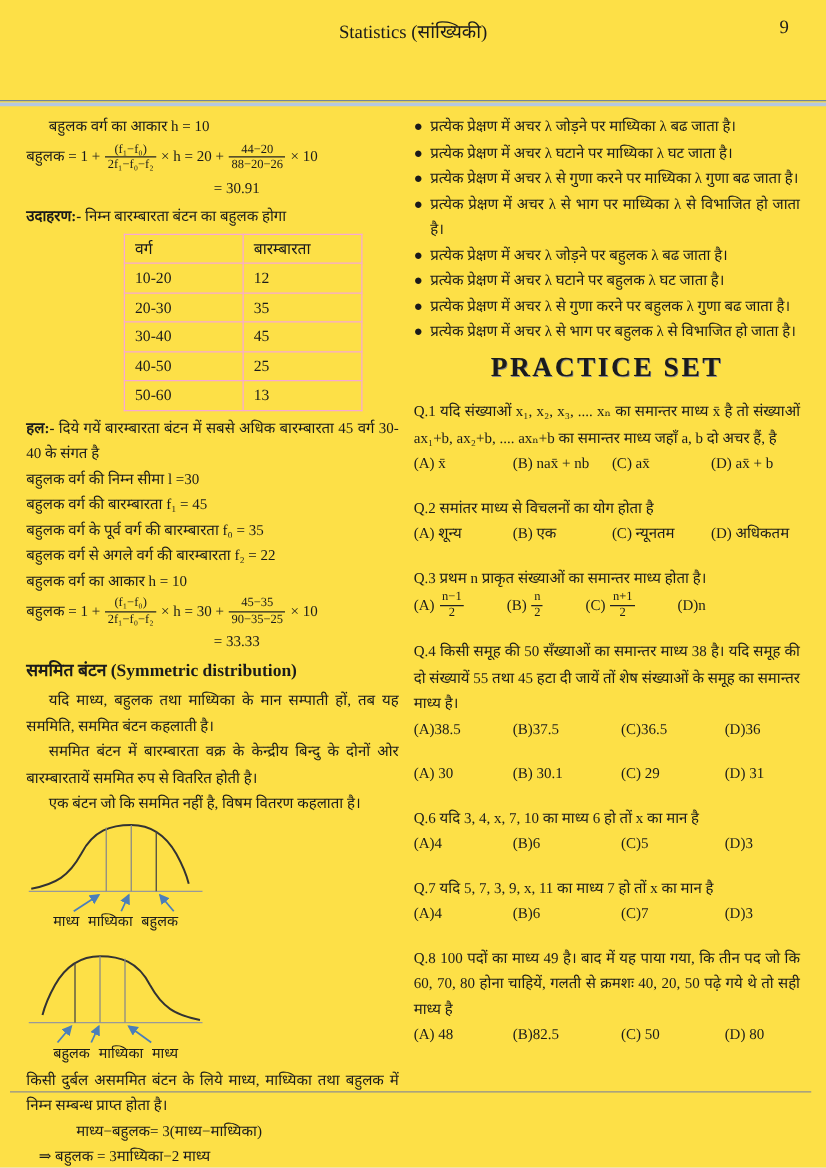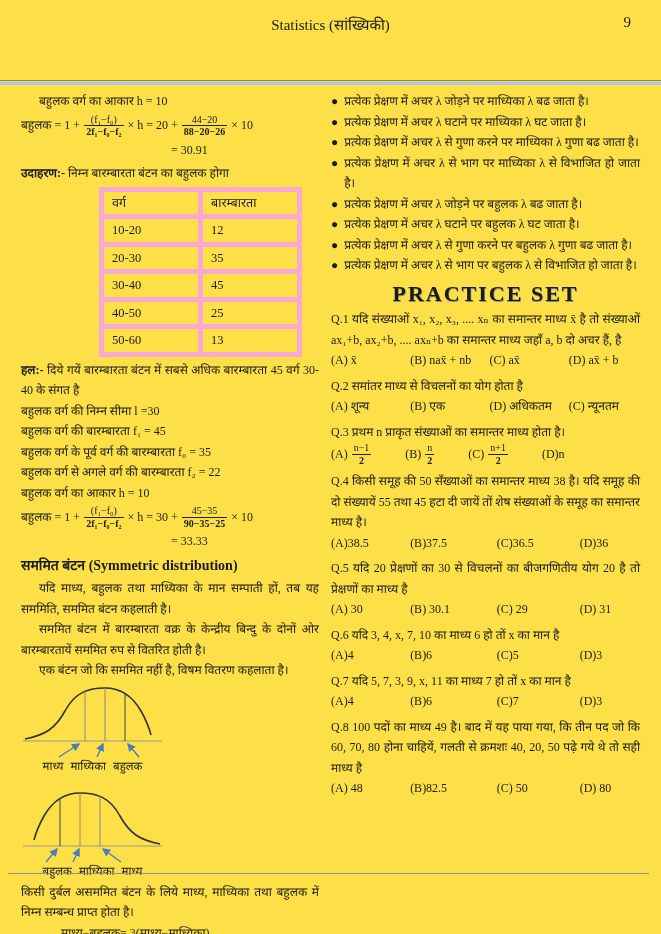--- a/index.html
+++ b/index.html
@@ -19,41 +19,41 @@
   .cols{display:flex;gap:12px;padding:6px 21px 0 21px;box-sizing:border-box;}
   .col-l{width:298px;flex:none;font-size:12px;line-height:20.5px;}
   .col-r{width:309px;flex:none;font-size:12px;line-height:20.5px;}
   p{margin:0;text-align:justify;}
   .indent{text-indent:18px;}
   b{font-weight:bold;}
   
   .fline{display:flex;align-items:center;gap:4px;white-space:nowrap;margin:2px 0;}
   .frac{display:inline-flex;flex-direction:column;text-align:center;font-size:10px;line-height:1.15;vertical-align:middle;}
   .frac .num{border-bottom:1px solid #222;padding:0 2px;text-align:center;}
-  .frac .den{padding:0 2px;font-weight:bold;}
+  .frac .den{padding:0 2px;}
   .fresult{padding-left:150px;margin:1px 0 3px 0;}
   .centerline{padding-left:40px;}
   
   table.freq{border-collapse:collapse;margin:3px 0 3px 78px;font-size:12.5px;}
-  table.freq td,table.freq th{border:5px solid #f9a8d4;padding:1px 8px;text-align:left;font-weight:normal;min-width:78px;}
+  table.freq td,table.freq th{border:1px solid #f9a8d4;padding:1px 8px;text-align:left;font-weight:normal;min-width:78px;}
   
   .sec-h{font-size:14px;font-weight:bold;margin:4px 0 2px 0;}
   
   .bell-wrap{margin:2px 0 0 38px;width:216px;text-align:center;}
   .bell-label{font-size:12px;margin-top:-2px;}
   .skews{display:flex;gap:12px;margin-top:2px;flex-direction:column;}
   .skew{width:143px;text-align:center;}
   .skew-labels{display:flex;justify-content:center;gap:7px;font-size:11.5px;margin-top:-3px;}
   svg{display:block;}
   
   .bullet{display:flex;gap:6px;}
   .bullet .dot{flex:none;}
   .practice{font-size:22px;font-weight:bold;text-align:center;letter-spacing:2px;
     margin:8px 0 4px 0;text-shadow:0.6px 0.6px 0 #888;}
-  .q{margin-top:5px;}
+  .q{margin-top:15px;}
   .opts2{display:grid;grid-template-columns:1fr 1fr 1fr 1fr;column-gap:8px;}
   .opts4{display:grid;grid-template-columns:1.05fr 1.15fr 1.1fr 0.8fr;}
   .opt{white-space:nowrap;}
   .q3row{display:flex;align-items:center;gap:4px;}
   .q3row .gap{width:26px;}
   
   .ftr-rule{position:absolute;left:8px;right:12px;top:873px;border-top:1px solid #8f8f8f;}
 </style>
 </head>
 <body>
@@ -244,22 +244,22 @@
           <span class="opt">(C) ax̄</span>
           <span class="opt">(D) ax̄ + b</span>
         </div>
       </div>
 
       <div class="q">
         <p><span>Q.2</span> <span>समांतर माध्य से विचलनों का योग होता है</span></p>
         <div class="opts2">
           <span class="opt">(A) शून्य</span>
           <span class="opt">(B) एक</span>
+          <span class="opt">(C) न्यूनतम</span>
           <span class="opt">(D) अधिकतम</span>
-          <span class="opt">(C) न्यूनतम</span>
         </div>
       </div>
 
       <div class="q">
         <p><span>Q.3</span> <span>प्रथम n प्राकृत संख्याओं का समान्तर माध्य होता है।</span></p>
         <div class="q3row">
           <span>(A)</span>
           <span class="frac">
               <span class="num">n−1</span>
               <span class="den">2</span>
@@ -285,21 +285,20 @@
         <p><span>Q.4</span> <span>किसी समूह की 50 सँख्याओं का समान्तर माध्य 38 है। यदि समूह की दो संख्यायें 55 तथा 45 हटा दी जायें तों शेष संख्याओं के समूह का समान्तर माध्य है।</span></p>
         <div class="opts4">
           <span class="opt">(A)38.5</span>
           <span class="opt">(B)37.5</span>
           <span class="opt">(C)36.5</span>
           <span class="opt">(D)36</span>
         </div>
       </div>
 
       <div class="q">
-        <p><span>Q.5</span> <span>यदि 20 प्रेक्षणों का 30 से विचलनों का बीजगणितीय योग 20 है तो प्रेक्षणों का माध्य है</span></p>
         <div class="opts4">
           <span class="opt">(A) 30</span>
           <span class="opt">(B) 30.1</span>
           <span class="opt">(C) 29</span>
           <span class="opt">(D) 31</span>
         </div>
       </div>
 
       <div class="q">
         <p><span>Q.6</span> <span>यदि 3, 4, x, 7, 10 का माध्य 6 हो तों x का मान है</span></p>

